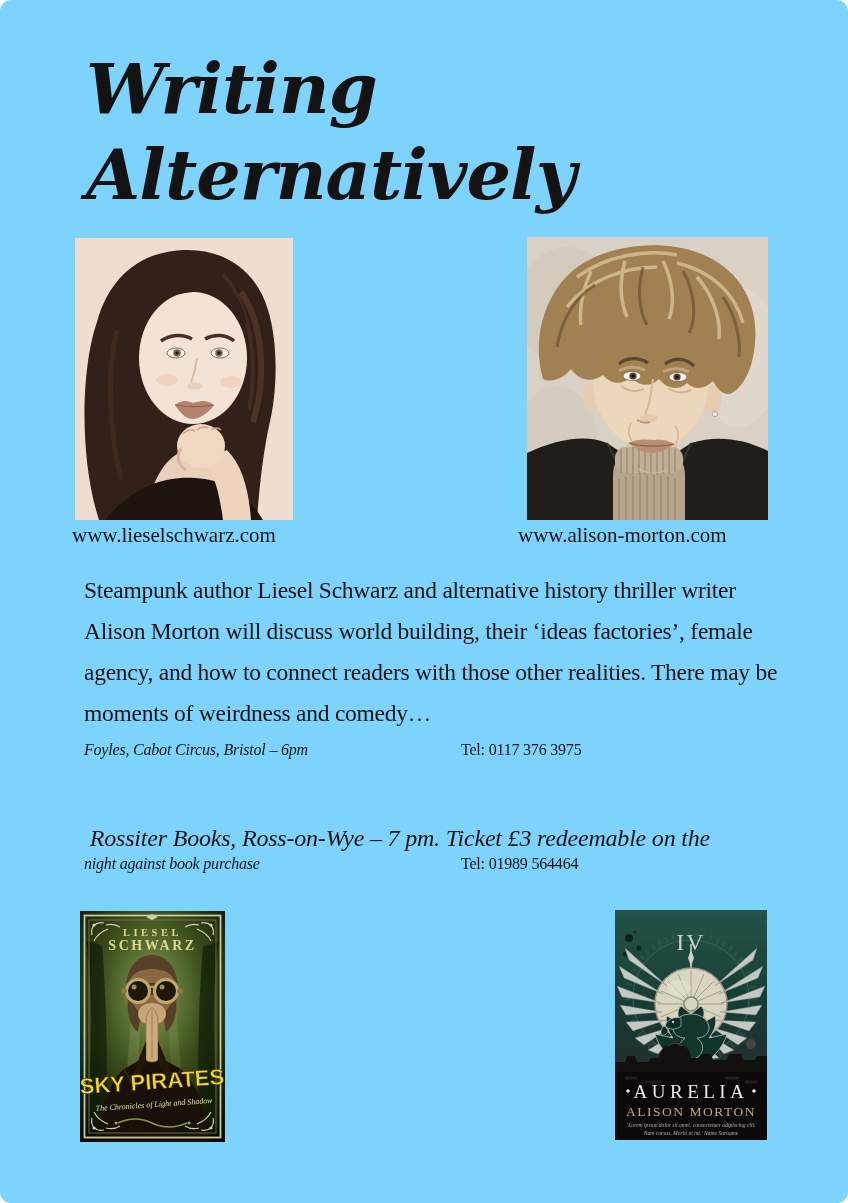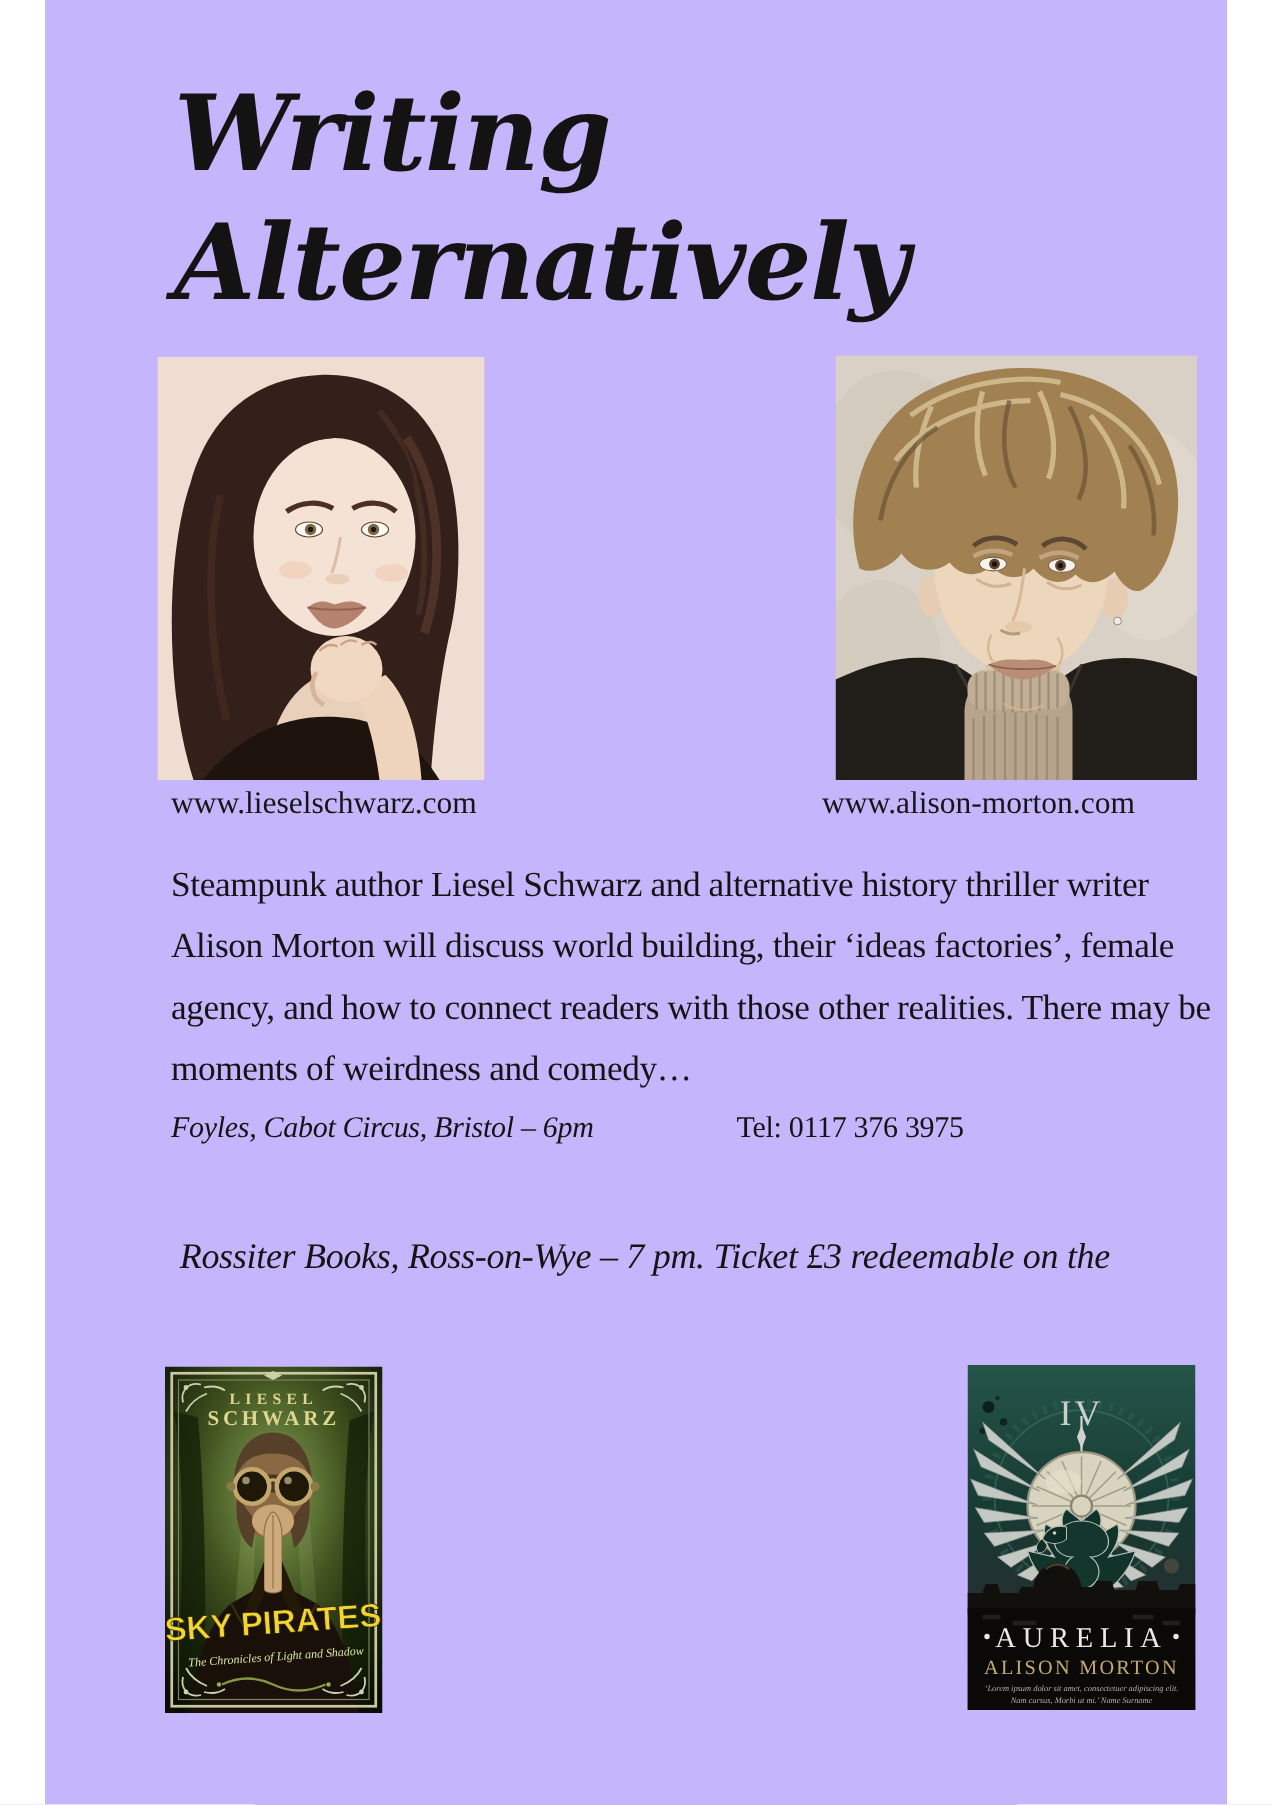--- a/index.html
+++ b/index.html
@@ -1,44 +1,45 @@
 <!DOCTYPE html>
 <html><head>
 <meta charset="utf-8">
 <style>
   * { margin:0; padding:0; box-sizing:border-box; }
   html,body { background:#ffffff; }
   .page {
-    position:relative; width:788px; height:1203px; background:#c4b5fd;
+    position:relative; width:848px; height:1203px; background:#7dd3fc;
     font-family:"Liberation Serif", serif; color:#1a1a1a; overflow:hidden;
     margin:0 auto;
+    border-radius:11px;
   }
   .title {
     position:absolute; left:86px; top:46px;
     font-family:"DejaVu Serif","Liberation Serif",serif;
     font-weight:bold; font-style:italic;
     font-size:70px; line-height:86px; color:#131313;
     letter-spacing:-1px;
   }
   .photo { position:absolute; display:block; }
   .photo-left  { left:75px;  top:238px; width:218px; height:282px; }
   .photo-right { left:527px; top:237px; width:241px; height:283px; }
   .url { position:absolute; top:523px; font-size:21px; color:#161616; }
-  .url-left  { left:84px;text-align:right; }
+  .url-left  { left:72px;text-align:right; }
   .url-right { left:518px; }
   .description {
     position:absolute; left:84px; top:570px; width:706px;
     font-size:23.5px; line-height:41px; color:#141414; letter-spacing:-0.25px;
   }
   .event-date {
     position:absolute; left:84px; font-size:24px; font-weight:bold; color:#121212;
     letter-spacing:-0.2px;
   }
   .event-line {
-    position:absolute; left:84px; display:flex; font-size:20px; color:#141414;
+    position:absolute; left:84px; display:flex; font-size:16px; color:#141414;
     letter-spacing:-0.2px; white-space:pre;justify-content:flex-end;
   }
   .venue { font-style:italic; width:377px; white-space:pre-wrap; }
   .venue-wide {
     position:absolute; left:84px; font-size:24px; font-style:italic;
     color:#141414; white-space:pre-wrap; width:706px; letter-spacing:-0.2px;
   }
   .tel { font-style:normal; }
   .book { position:absolute; display:block; }
   .book-left  { left:80px;  top:911px; width:145px; height:231px; }
@@ -148,20 +149,23 @@
   <div class="url url-left">www.lieselschwarz.com</div>
   <div class="url url-right">www.alison-morton.com</div>
 
   <div class="description">Steampunk author Liesel Schwarz and alternative history thriller writer Alison Morton will discuss world building, their ‘ideas factories’, female agency, and how to connect readers with those other realities. There may be moments of weirdness and comedy…</div>
 
   <div class="event-line" style="top:741px">
     <span class="venue">Foyles, Cabot Circus, Bristol – 6pm</span><span class="tel">Tel: 0117 376 3975</span>
   </div>
 
   <div class="venue-wide" style="top:825px"> Rossiter Books, Ross-on-Wye – 7 pm. Ticket £3 redeemable on the</div>
+  <div class="event-line" style="top:855px">
+    <span class="venue">night against book purchase</span><span class="tel">Tel: 01989 564464</span>
+  </div>
 
   <svg class="book book-left" viewBox="0 0 145 231" aria-hidden="true">
     <defs>
       <radialGradient id="spbg" cx="50%" cy="36%" r="75%">
         <stop offset="0%" stop-color="#86a055"></stop>
         <stop offset="45%" stop-color="#40531f"></stop>
         <stop offset="80%" stop-color="#17200b"></stop>
         <stop offset="100%" stop-color="#0a0d05"></stop>
       </radialGradient>
     </defs>

